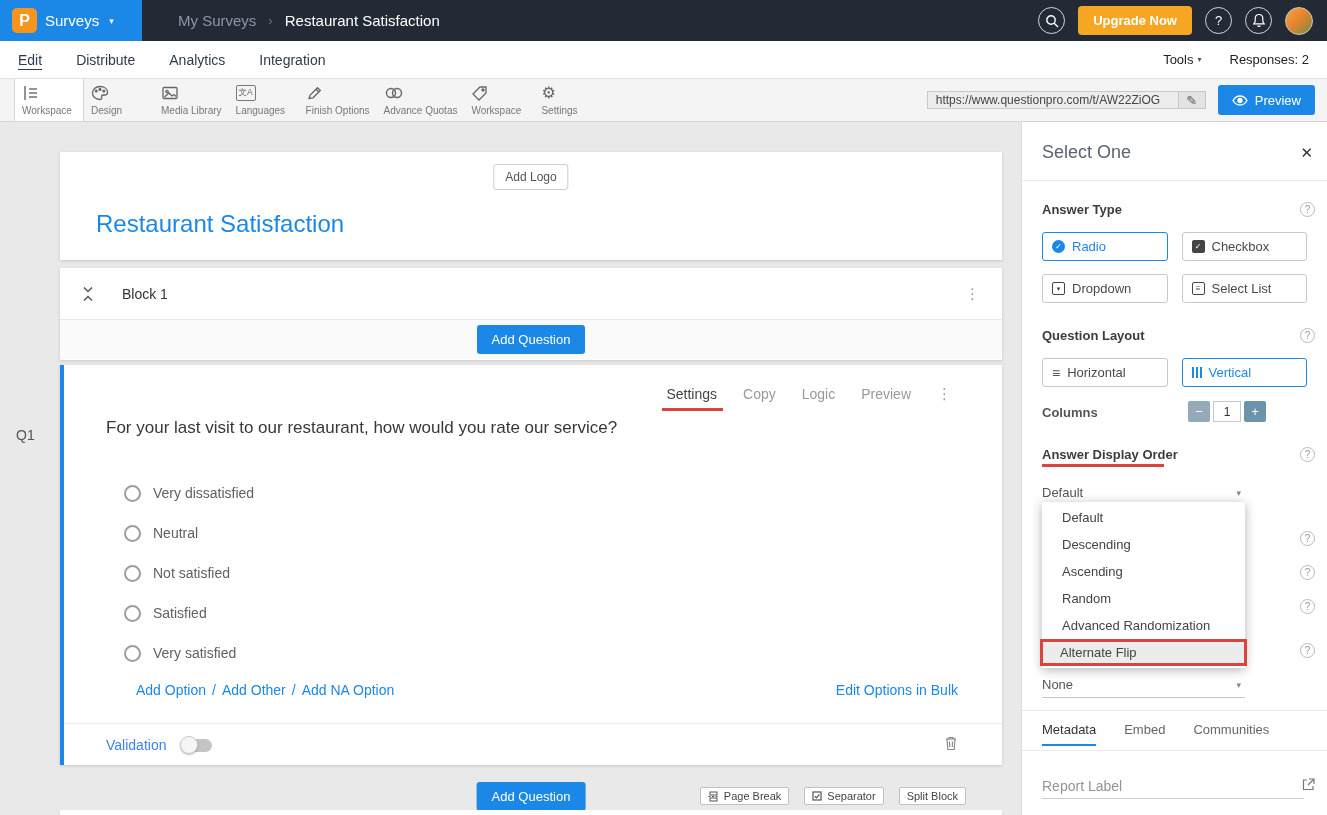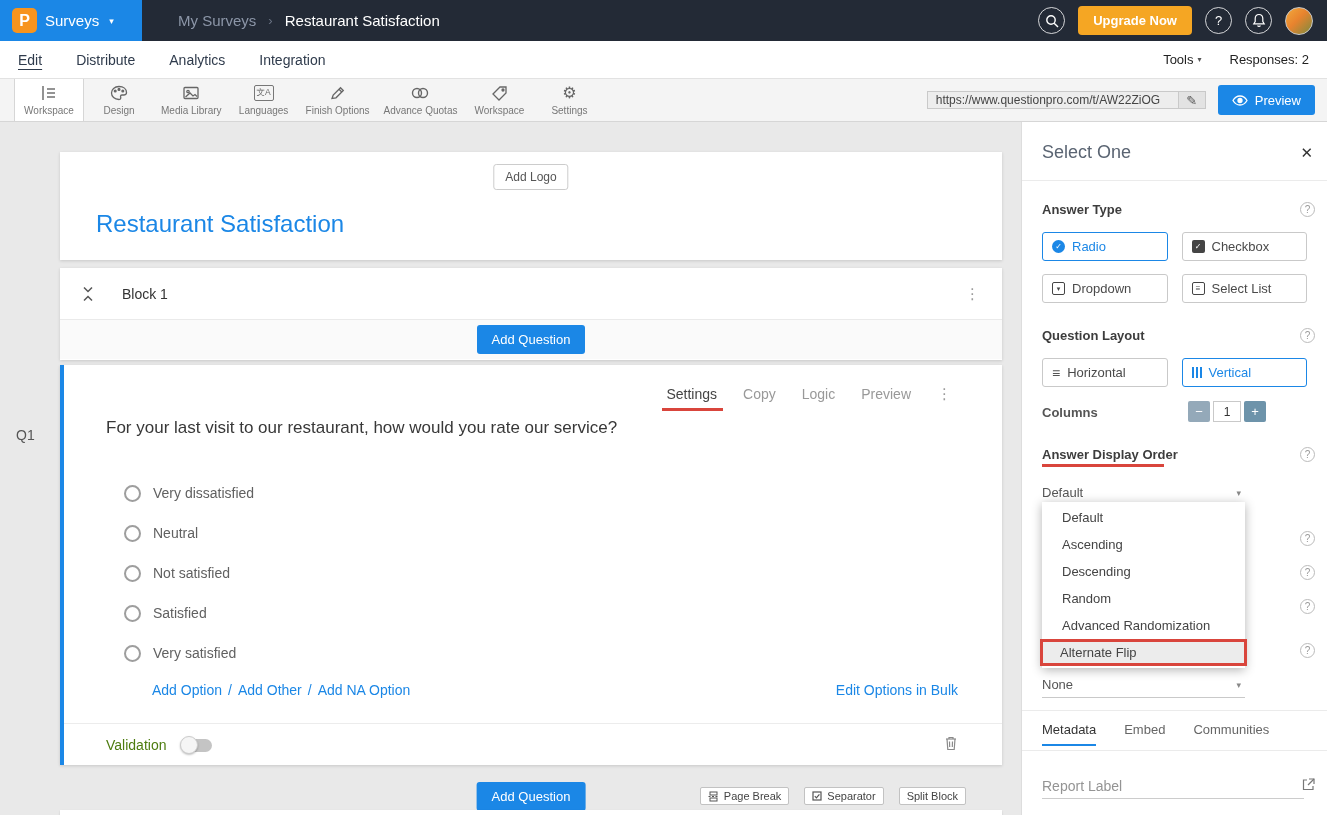--- a/index.html
+++ b/index.html
@@ -35,21 +35,21 @@
   .nav-tab { font-size:14px; color:#2f3b4c; margin-right:34px; cursor:pointer; }
   .nav-tab.active { text-decoration:underline; text-underline-offset:4px; }
   .nav-right { margin-left:auto; display:flex; align-items:center; gap:28px; font-size:13px; color:#222; }
   .tools-menu { cursor:pointer; display:flex; align-items:center; gap:4px; }
   .small-caret { font-size:8px; color:#555; }
   .responses { cursor:pointer; }
 
   
   .toolbar { position:absolute; top:79px; left:0; right:0; height:43px; background:#f4f4f4;
              border-bottom:1px solid #d6d6d6; display:flex; align-items:stretch; padding-left:14px; z-index:50; }
-  .tool-item { min-width:70px; padding:0 7px; display:flex; flex-direction:column; align-items:center;
+  .tool-item { min-width:70px; padding:0 7px; display:flex; flex-direction:column; 
                justify-content:center; gap:3px; cursor:pointer; }
   .tool-item.active { background:#fff; border-left:1px solid #d6d6d6; border-right:1px solid #d6d6d6; }
   .tool-icon { height:17px; display:flex; align-items:center; color:#666; }
   .t-label { font-size:10px; color:#777; white-space:nowrap; }
   .lang-box { border:1px solid #777; border-radius:2px; font-size:8.5px; color:#666; padding:1px 2px; }
   .gear-glyph { font-size:16px; color:#666; line-height:1; }
   .toolbar-right { margin-left:auto; display:flex; align-items:center; gap:12px; padding-right:12px; }
   .url-wrap { display:flex; height:18px; }
   .url-input { width:252px; background:#ededed; border:1px solid #c9c9c9; font-size:12px; color:#444;
                padding:0 8px; outline:none; font-family:inherit; }
@@ -83,27 +83,27 @@
             font-size:14px; color:#999; }
   .q-tab { cursor:pointer; }
   .q-tab.settings { color:#444; position:relative; }
   .red-underline { position:absolute; left:-4px; right:-6px; bottom:-9px; height:3px; background:#d9453c; }
   .q-text { position:absolute; left:42px; top:53px; font-size:17px; color:#383838; cursor:text; }
   .q-options { position:absolute; left:60px; top:108px; }
   .opt-row { display:flex; align-items:center; gap:12px; height:40px; }
   .radio { width:17px; height:17px; border:2px solid #9e9e9e; border-radius:50%; background:#fff;
            cursor:pointer; flex:0 0 auto; }
   .opt-label { font-size:14px; color:#616161; cursor:text; }
-  .q-links { position:absolute; left:88px; top:317px; font-size:14px; color:#1b87e6; display:flex; gap:6px; }
+  .q-links { position:absolute; left:72px; top:317px; font-size:14px; color:#1b87e6; display:flex; gap:6px; }
   .blue-link { color:#1b87e6; cursor:pointer; }
   .link-sep { color:#1b87e6; }
   .bulk-edit { position:absolute; right:44px; top:317px; font-size:14px; }
   .q-div2 { position:absolute; left:0; right:0; top:358px; border-top:1px solid #ececec; }
   .q-valid { position:absolute; left:42px; top:372px; display:flex; align-items:center; gap:16px; }
-  .v-label { font-size:14px; color:#4d7c0f; }
+  .v-label { font-size:14px; color:#3b82f6; }
   .toggle { width:30px; height:13px; background:#c4c4c4; border-radius:7px; position:relative;
             display:inline-block; cursor:pointer; }
   .toggle .knob { position:absolute; left:-2px; top:-3px; width:18px; height:18px; border-radius:50%;
                   background:#f5f5f5; border:1px solid #ccc; box-shadow:0 1px 2px rgba(0,0,0,.25); }
   .trash { position:absolute; right:44px; top:370px; cursor:pointer; display:flex; }
 
   .footer-row { position:absolute; top:660px; left:60px; width:942px; height:28px; }
   .footer-addq { position:absolute; left:471px; transform:translateX(-50%); top:0; }
   .footer-btns { position:absolute; right:36px; top:5px; display:flex; gap:15px; }
   .mini-btn { background:#fff; border:1px solid #c2c2c2; font-size:11px; color:#444; padding:2px 7px;
@@ -483,22 +483,22 @@
   <span class="help" style="top:477px">?</span>
   <span class="help" style="top:521px">?</span>
 
   <div class="none-select">
     <span>None</span>
     <span class="sel-caret">▾</span>
   </div>
 
   <div class="order-menu">
     <div class="menu-item">Default</div>
+    <div class="menu-item">Descending</div>
     <div class="menu-item">Ascending</div>
-    <div class="menu-item">Descending</div>
     <div class="menu-item">Random</div>
     <div class="menu-item">Advanced Randomization</div>
     <div class="menu-item highlight">Alternate Flip</div>
   </div>
 
   <div class="p-div" style="top:588px"></div>
 
   <div class="panel-tabs">
     <span class="p-tab active">Metadata</span>
     <span class="p-tab">Embed</span>

